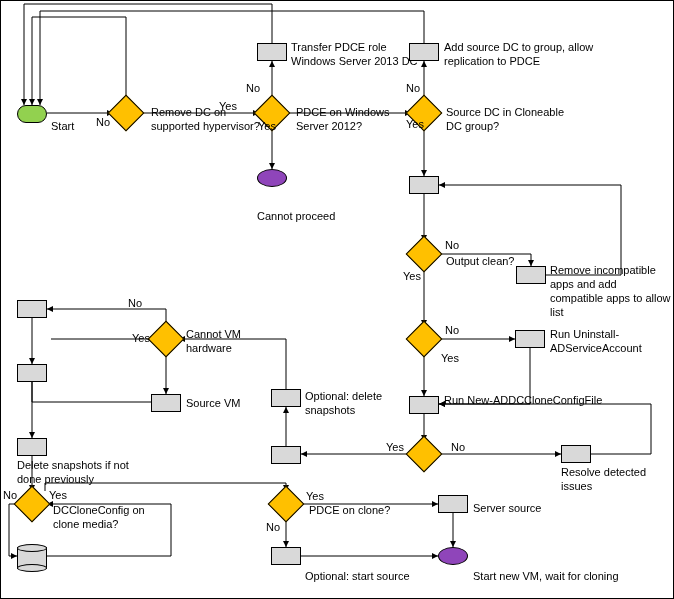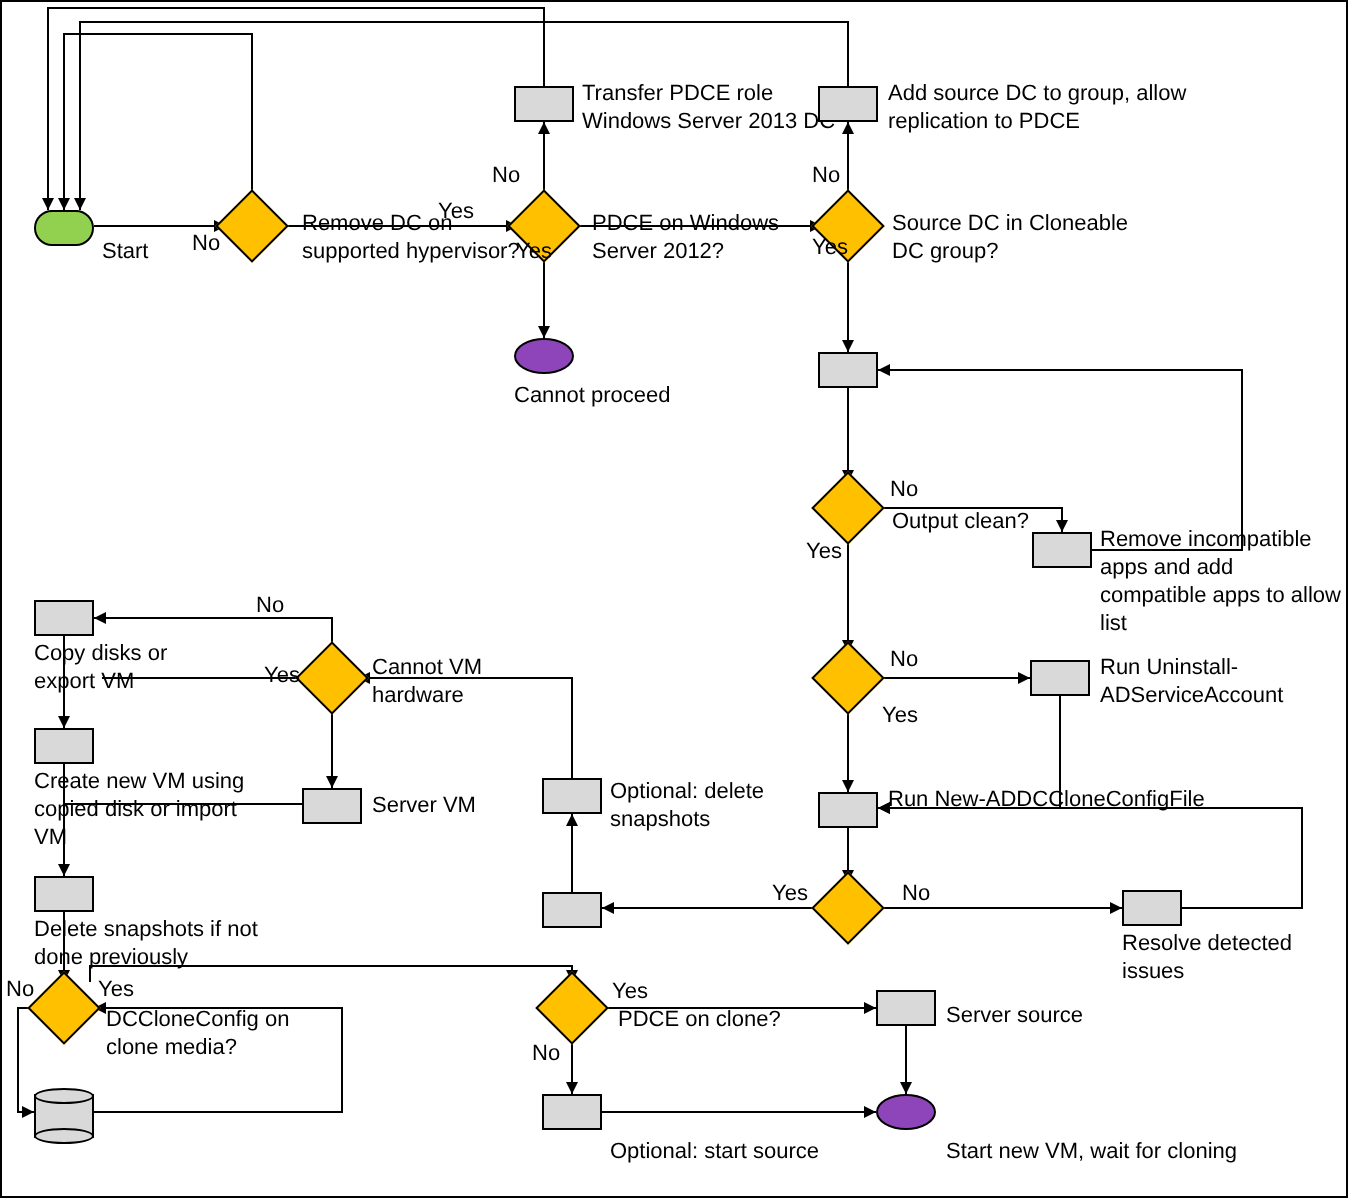--- a/index.html
+++ b/index.html
@@ -124,21 +124,21 @@
 
   <div class="node startshape" style="left:16px;top:104px"></div>
   <div class="label" style="left:50px;top:118px;width:30px">Start</div>
 
   <div class="node diamond" style="left:112px;top:99px"></div>
   <div class="label" style="left:95px;top:114px">No</div>
   <div class="label" style="left:150px;top:104px;width:110px">Remove DC on supported hypervisor?</div>
   <div class="label" style="left:218px;top:98px">Yes</div>
 
   <div class="node endshape" style="left:256px;top:168px"></div>
-  <div class="label" style="left:256px;top:190px;width:100px">Cannot proceed</div>
+  <div class="label" style="left:256px;top:208px;width:100px">Cannot proceed</div>
 
   <div class="node diamond" style="left:258px;top:99px"></div>
   <div class="label" style="left:257px;top:118px">Yes</div>
   <div class="label" style="left:245px;top:80px">No</div>
   <div class="label" style="left:295px;top:104px;width:110px">PDCE on Windows Server 2012?</div>
 
   <div class="node rect" style="left:256px;top:42px"></div>
   <div class="label" style="left:290px;top:39px;width:130px">Transfer PDCE role Windows Server 2013 DC</div>
 
   <div class="node rect" style="left:408px;top:42px"></div>
@@ -180,27 +180,25 @@
 
   <div class="node rect" style="left:270px;top:388px"></div>
   <div class="label" style="left:304px;top:388px;width:110px">Optional: delete snapshots</div>
 
   <div class="node diamond" style="left:152px;top:325px"></div>
   <div class="label" style="left:127px;top:295px">No</div>
   <div class="label" style="left:131px;top:330px">Yes</div>
   <div class="label" style="left:185px;top:326px;width:80px">Cannot VM hardware</div>
 
   <div class="node rect" style="left:16px;top:299px"></div>
-  <div class="label" style="left:16px;top:319px;width:80px">Copy disks or export VM</div>
 
   <div class="node rect" style="left:150px;top:393px"></div>
-  <div class="label" style="left:185px;top:395px;width:65px">Server VM</div>
+  <div class="label" style="left:185px;top:395px;width:65px">Source VM</div>
 
   <div class="node rect" style="left:16px;top:363px"></div>
-  <div class="label" style="left:16px;top:383px;width:110px">Create new VM using copied disk or import VM</div>
 
   <div class="node rect" style="left:16px;top:437px"></div>
   <div class="label" style="left:16px;top:457px;width:120px">Delete snapshots if not done previously</div>
 
   <div class="node diamond" style="left:18px;top:490px"></div>
   <div class="label" style="left:2px;top:487px">No</div>
   <div class="label" style="left:48px;top:487px">Yes</div>
   <div class="label" style="left:52px;top:502px;width:110px">DCCloneConfig on clone media?</div>
 
   <div class="node cyl" style="left:16px;top:546px"></div>

